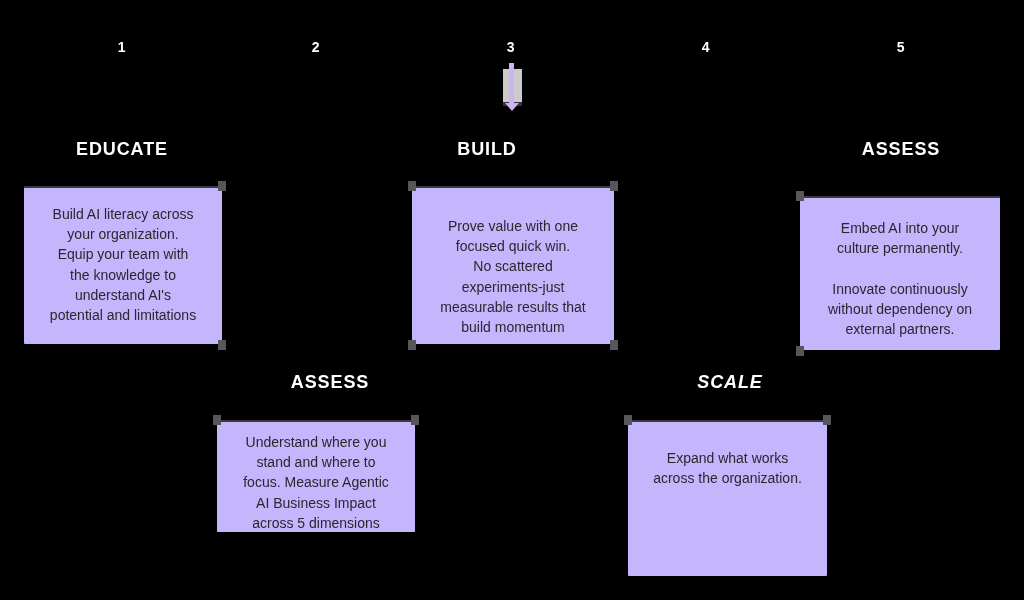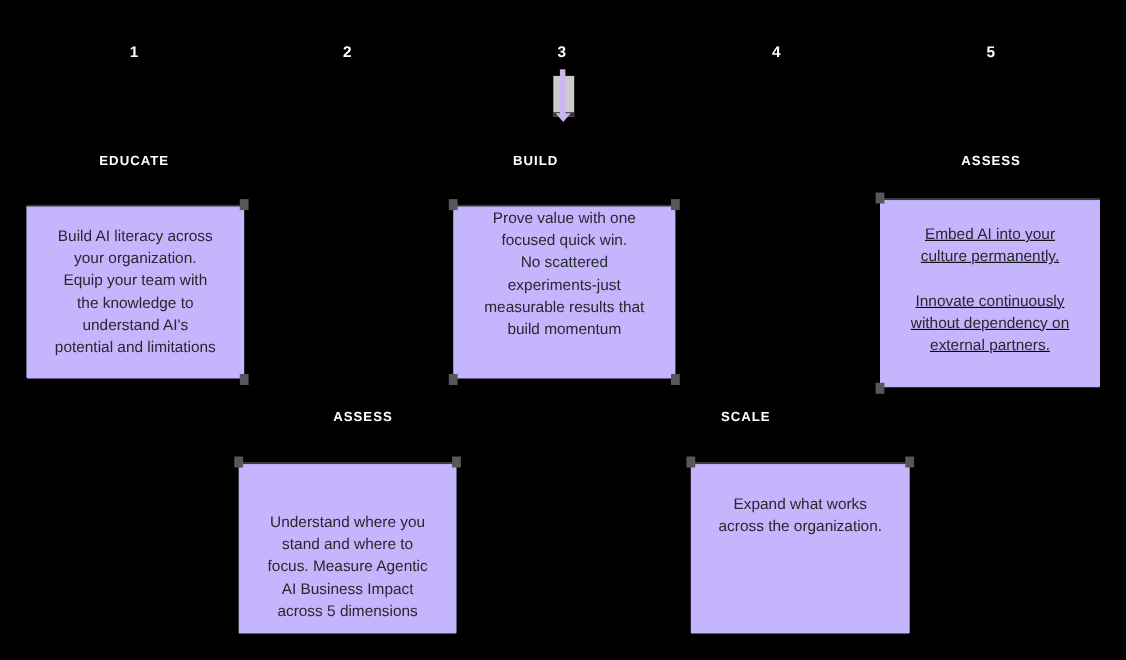--- a/index.html
+++ b/index.html
@@ -62,53 +62,53 @@
     border-right: 7px solid transparent;
     border-top: 8px solid #cbb5f1;
   }
 
   
   .step-label {
     position: absolute;
     width: 180px;
     text-align: center;
     color: #ffffff;
-    font-size: 12px;
+    font-size: 18px;
     font-weight: bold;
     letter-spacing: 0.9px;
   }
   .row-top .step-label    { top: 139px; }
   .row-bottom .step-label { top: 372px; }
   .label-1 { left: 32px; }
   .label-2 { left: 240px; }
   .label-3 { left: 397px; }
-  .label-4 { left: 588px; }
+  .label-4 { left: 640px; font-style: italic; }
   .label-5 { left: 811px; }
 
   
   .card {
     position: absolute;
     background: #c4b5fd;
     border-top: 2px solid #3a393e;
     border-radius: 1px;
     box-sizing: border-box;
     text-align: center;
   }
   .card-text {
     color: #28282d;
     font-size: 14px;
     line-height: 20.2px;
     white-space: pre-line;
     padding: 0 8px;
   }
   .card-1 { left: 24px;  top: 186px; width: 198px; height: 158px; padding-top: 16px; }
-  .card-2 { left: 217px; top: 420px; width: 198px; height: 156px; padding-top: 42px; }
-  .card-3 { left: 412px; top: 186px; width: 202px; height: 158px; padding-top: 0; }
+  .card-2 { left: 217px; top: 420px; width: 198px; height: 112px; padding-top: 10px; }
+  .card-3 { left: 412px; top: 186px; width: 202px; height: 158px; padding-top: 28px; }
   .card-4 { left: 608px; top: 420px; width: 199px; height: 156px; padding-top: 26px; margin-left: 20px; }
-  .card-5 { left: 800px; top: 180px; width: 200px; height: 172px; padding-top: 20px; text-decoration: underline; }
+  .card-5 { left: 800px; top: 196px; width: 200px; height: 154px; padding-top: 20px; }
 
   
   .handle {
     position: absolute;
     width: 8px;
     height: 10px;
     background: #57575b;
   }
   .handle.tl { left: -4px;  top: -7px; }
   .handle.tr { right: -4px; top: -7px; }

